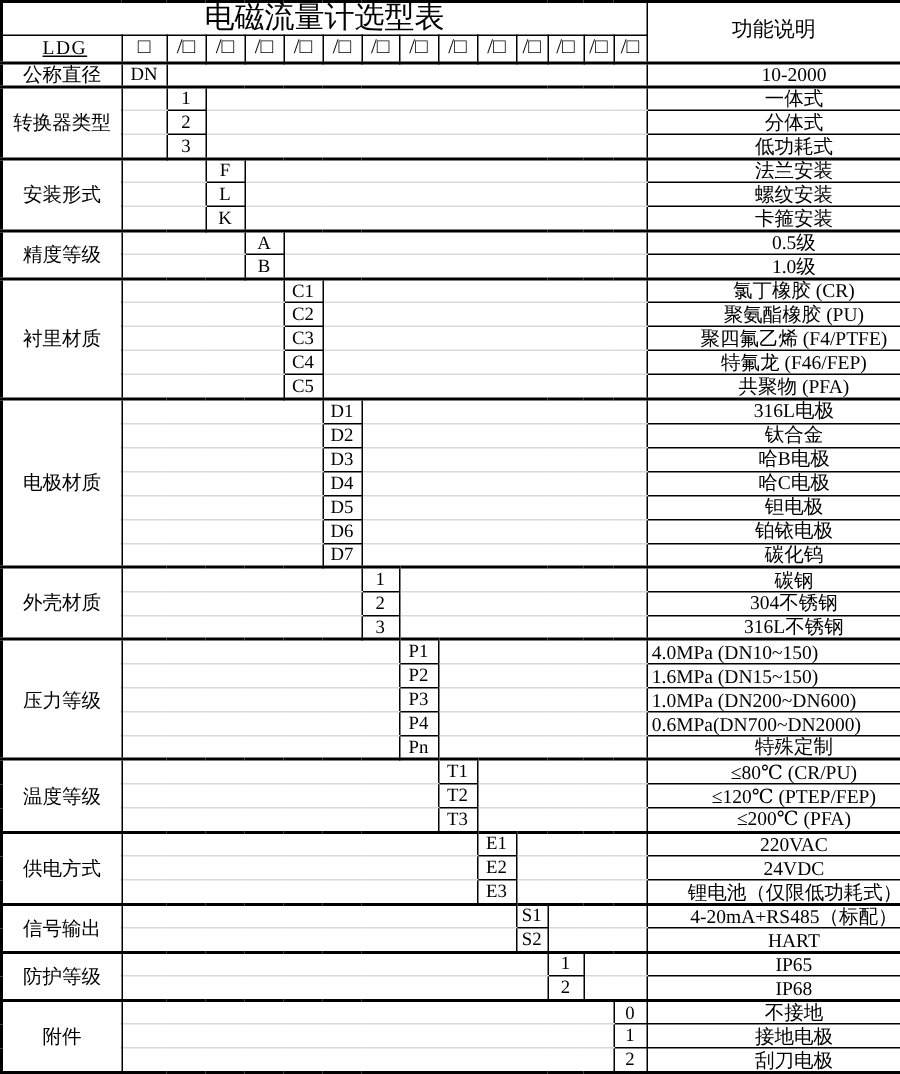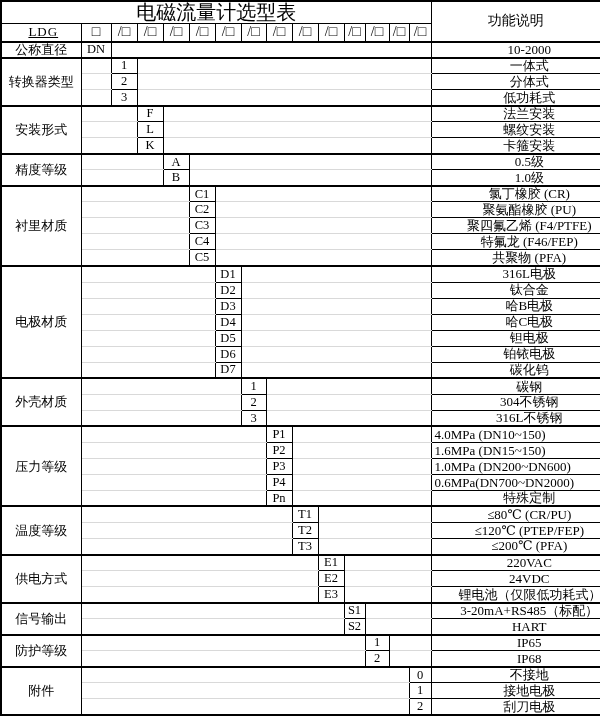--- a/index.html
+++ b/index.html
@@ -304,21 +304,21 @@
         <td class="blank" colspan="9"></td>
         <td class="code">E3</td>
         <td class="blank" colspan="4"></td>
         <td class="desc">锂电池（仅限低功耗式）</td>
       </tr>
       <tr class="opt block-start">
         <td class="cat-label" rowspan="2">信号输出</td>
         <td class="blank" colspan="10"></td>
         <td class="code">S1</td>
         <td class="blank" colspan="3"></td>
-        <td class="desc">3-20mA+RS485（标配）</td>
+        <td class="desc">4-20mA+RS485（标配）</td>
       </tr>
       <tr class="opt">
         <td class="blank" colspan="10"></td>
         <td class="code">S2</td>
         <td class="blank" colspan="3"></td>
         <td class="desc">HART</td>
       </tr>
       <tr class="opt block-start">
         <td class="cat-label" rowspan="2">防护等级</td>
         <td class="blank" colspan="11"></td>

